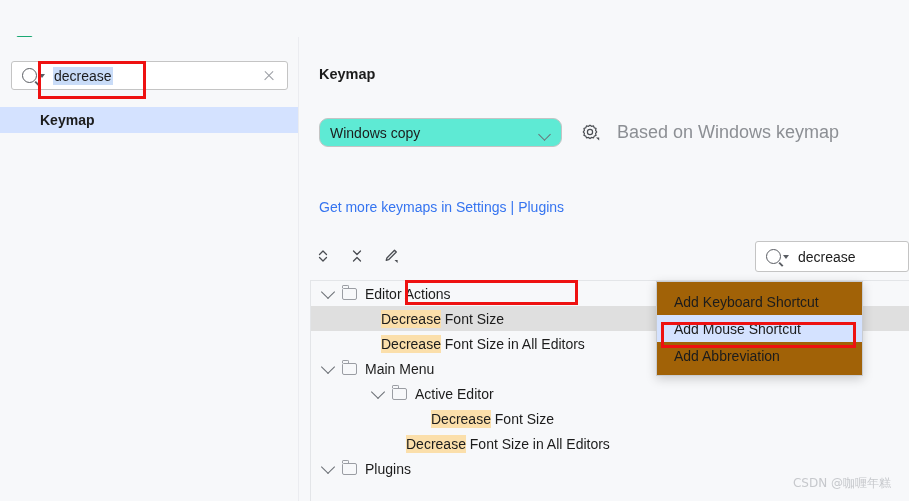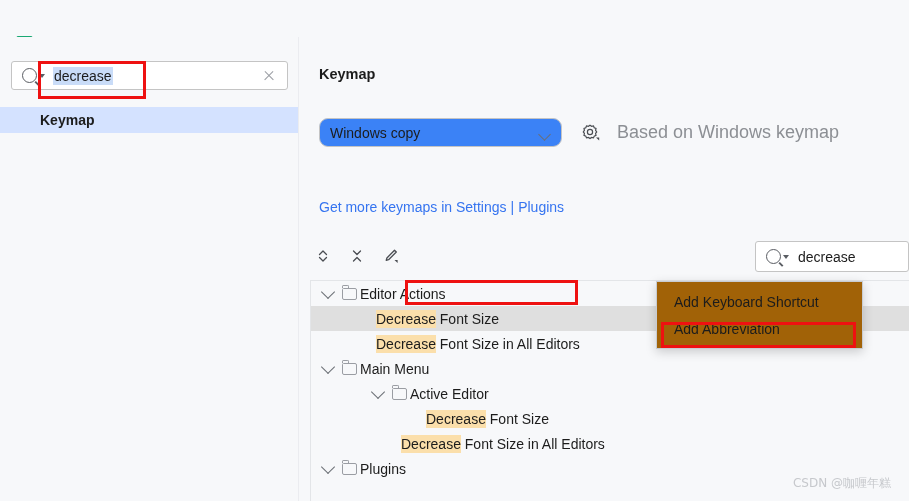--- a/index.html
+++ b/index.html
@@ -205,21 +205,21 @@
   .combo-row {
     position: absolute;
     left: 20px;
     top: 81px;
     display: flex;
     align-items: center;
   }
   .combo {
     width: 243px;
     height: 29px;
-    background: #3b82f6;
+    background: #5eead4;
     border: 1px solid #c4c4c4;
     border-radius: 9px;
     box-sizing: border-box;
     display: flex;
     align-items: center;
     position: relative;
   }
   .combo-value {
     margin-left: 10px;
     font-size: 14px;
@@ -335,21 +335,21 @@
     position: absolute;
     left: -1.4px; top: -3.4px;
     width: 7px; height: 3px;
     border: 1.4px solid #9a9da3;
     border-bottom: none;
     border-radius: 1.5px 2px 0 0;
     box-sizing: border-box;
     background: #f7f8fa;
   }
   .tlabel {
-    margin-left: 3px;
+    margin-left: 8px;
     font-size: 14px;
     color: #1c1c1c;
   }
   .hl {
     background: #fbdfab;
     padding: 1px 0;
   }
   .tree-spacer { flex: 0 0 auto; }
 
   
@@ -515,20 +515,21 @@
           <div class="folder"></div>
           <div class="tlabel">Plugins</div>
         </div>
       </div>
 
   </div>
 </div>
 
 <div class="ctx-menu" id="ctx-menu">
     <div class="ctx-item">Add Keyboard Shortcut</div>
+    <div class="ctx-item active">Add Mouse Shortcut</div>
     <div class="ctx-item">Add Abbreviation</div>
   </div>
 
 <div class="annot" id="annot-side-search"></div>
 <div class="annot" id="annot-tree-row"></div>
 <div class="annot" id="annot-menu-item"></div>
 
 <div class="watermark">CSDN @咖喱年糕</div>
 
 </body></html>

